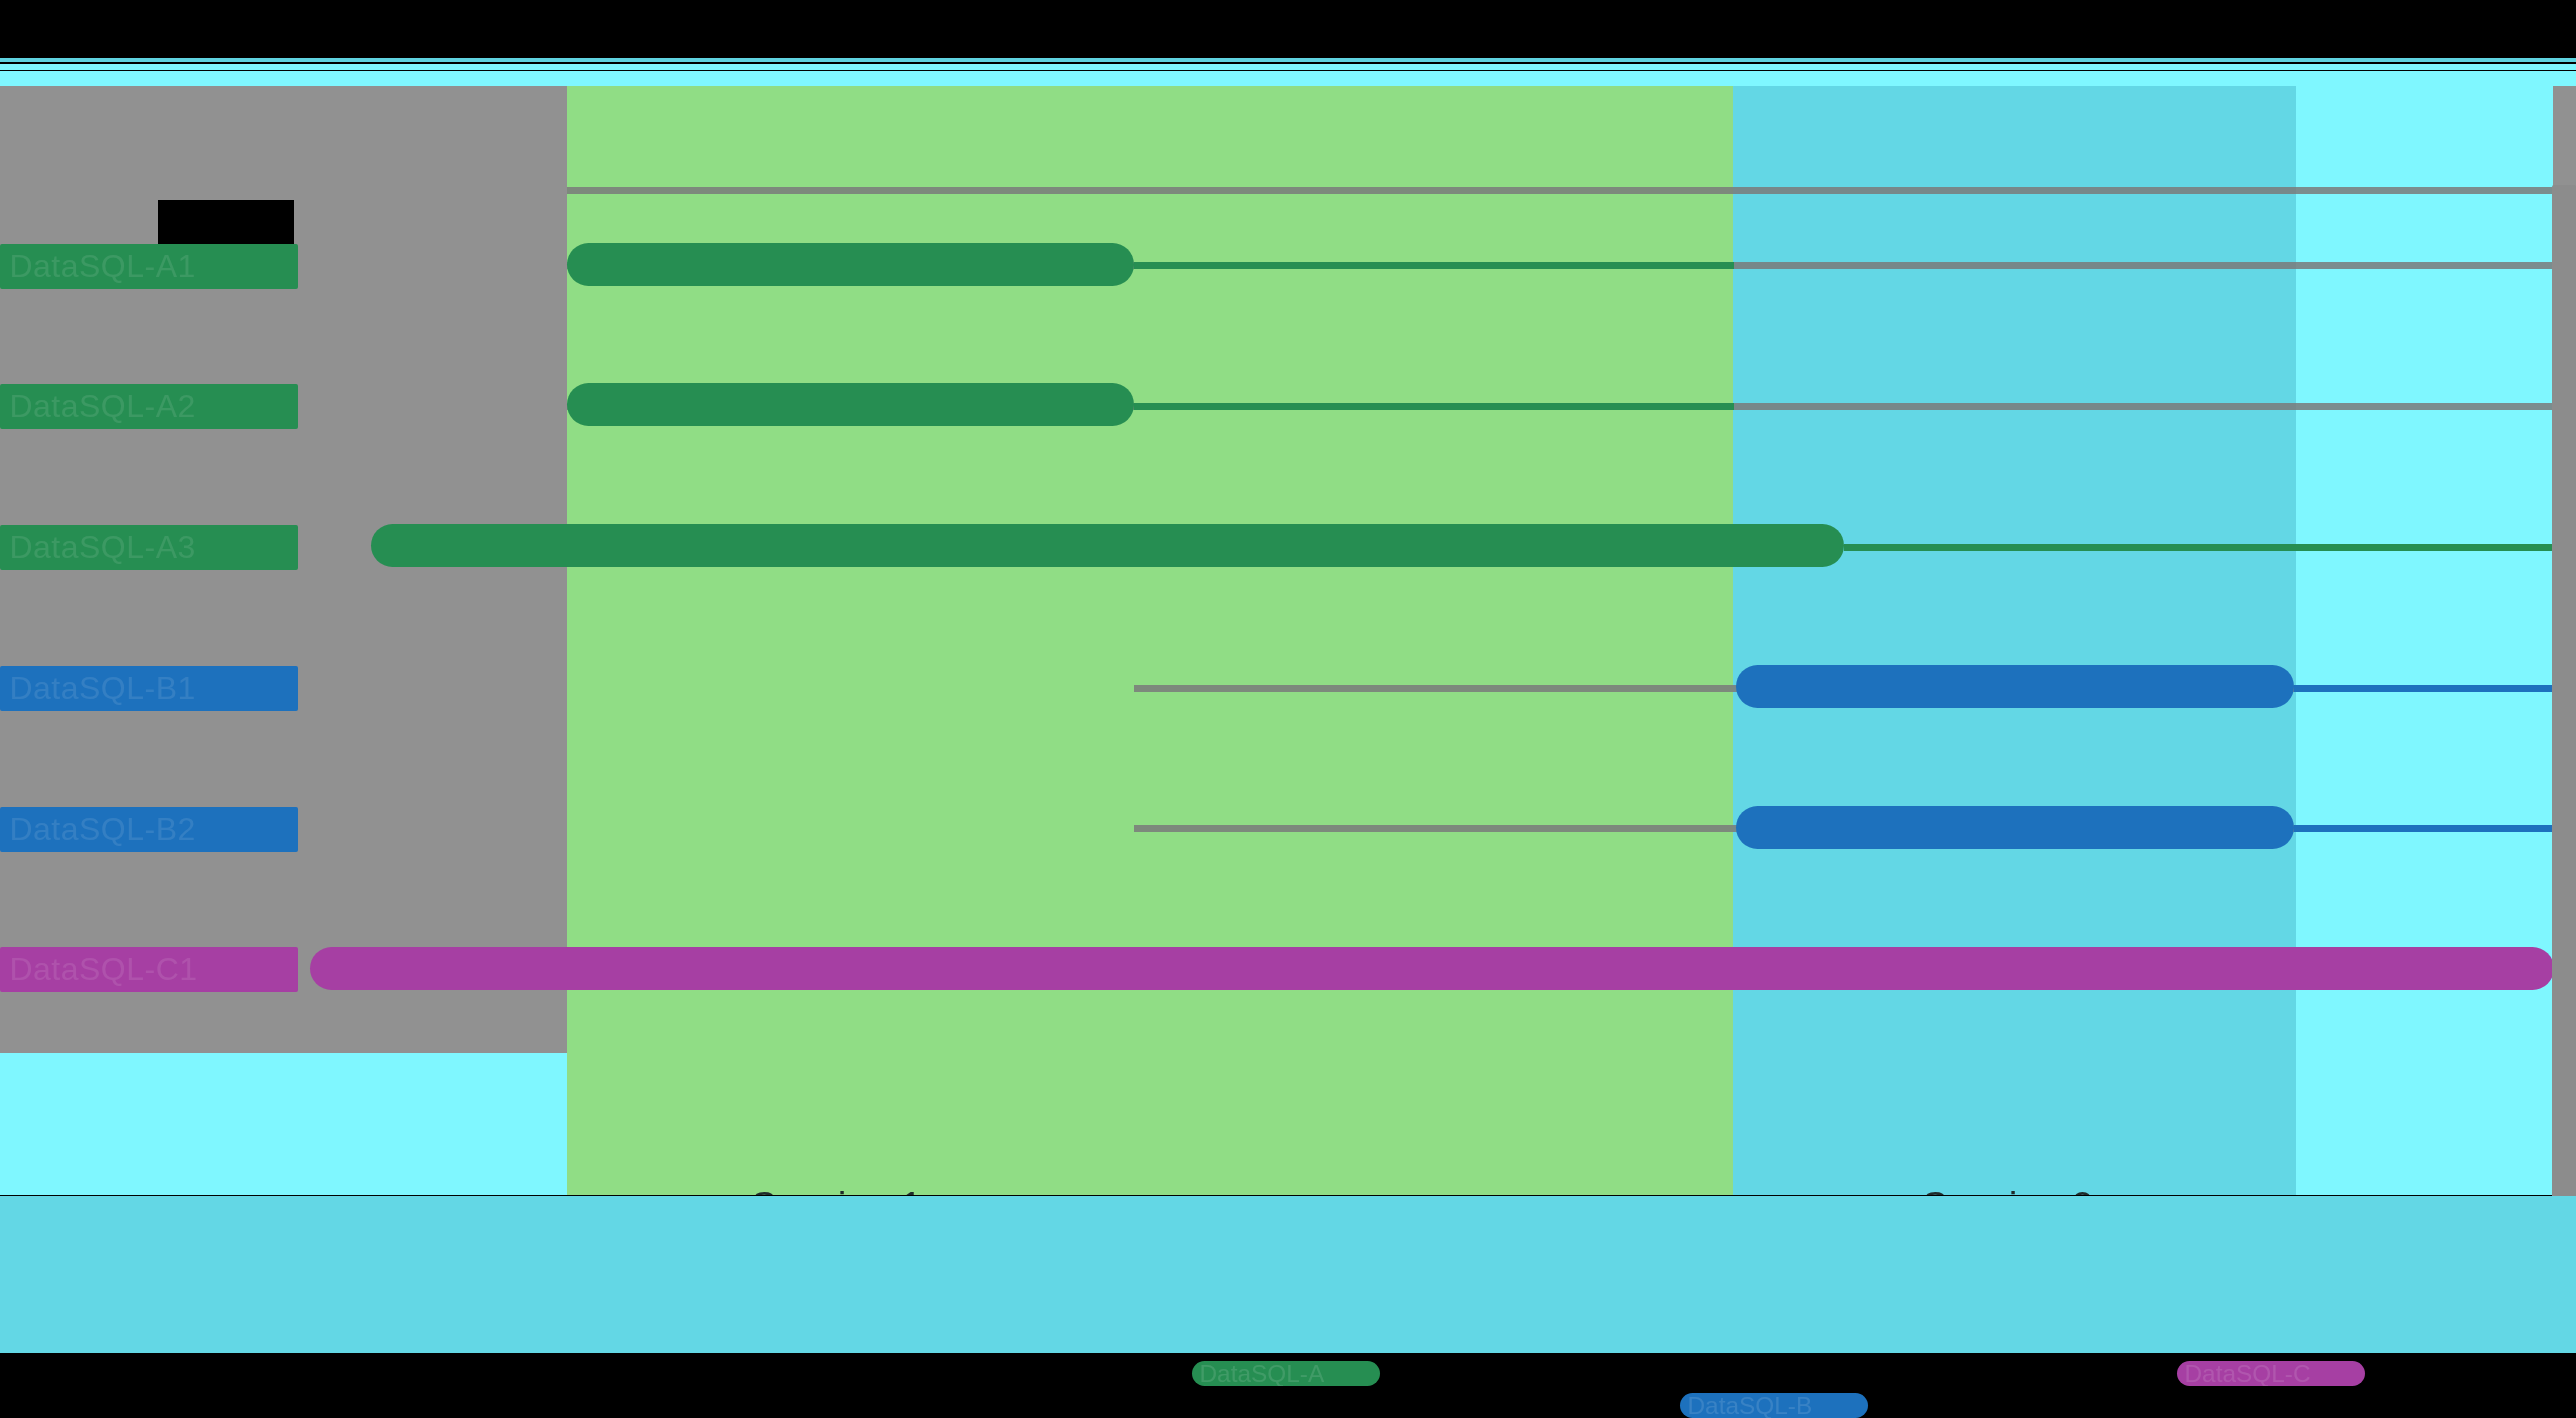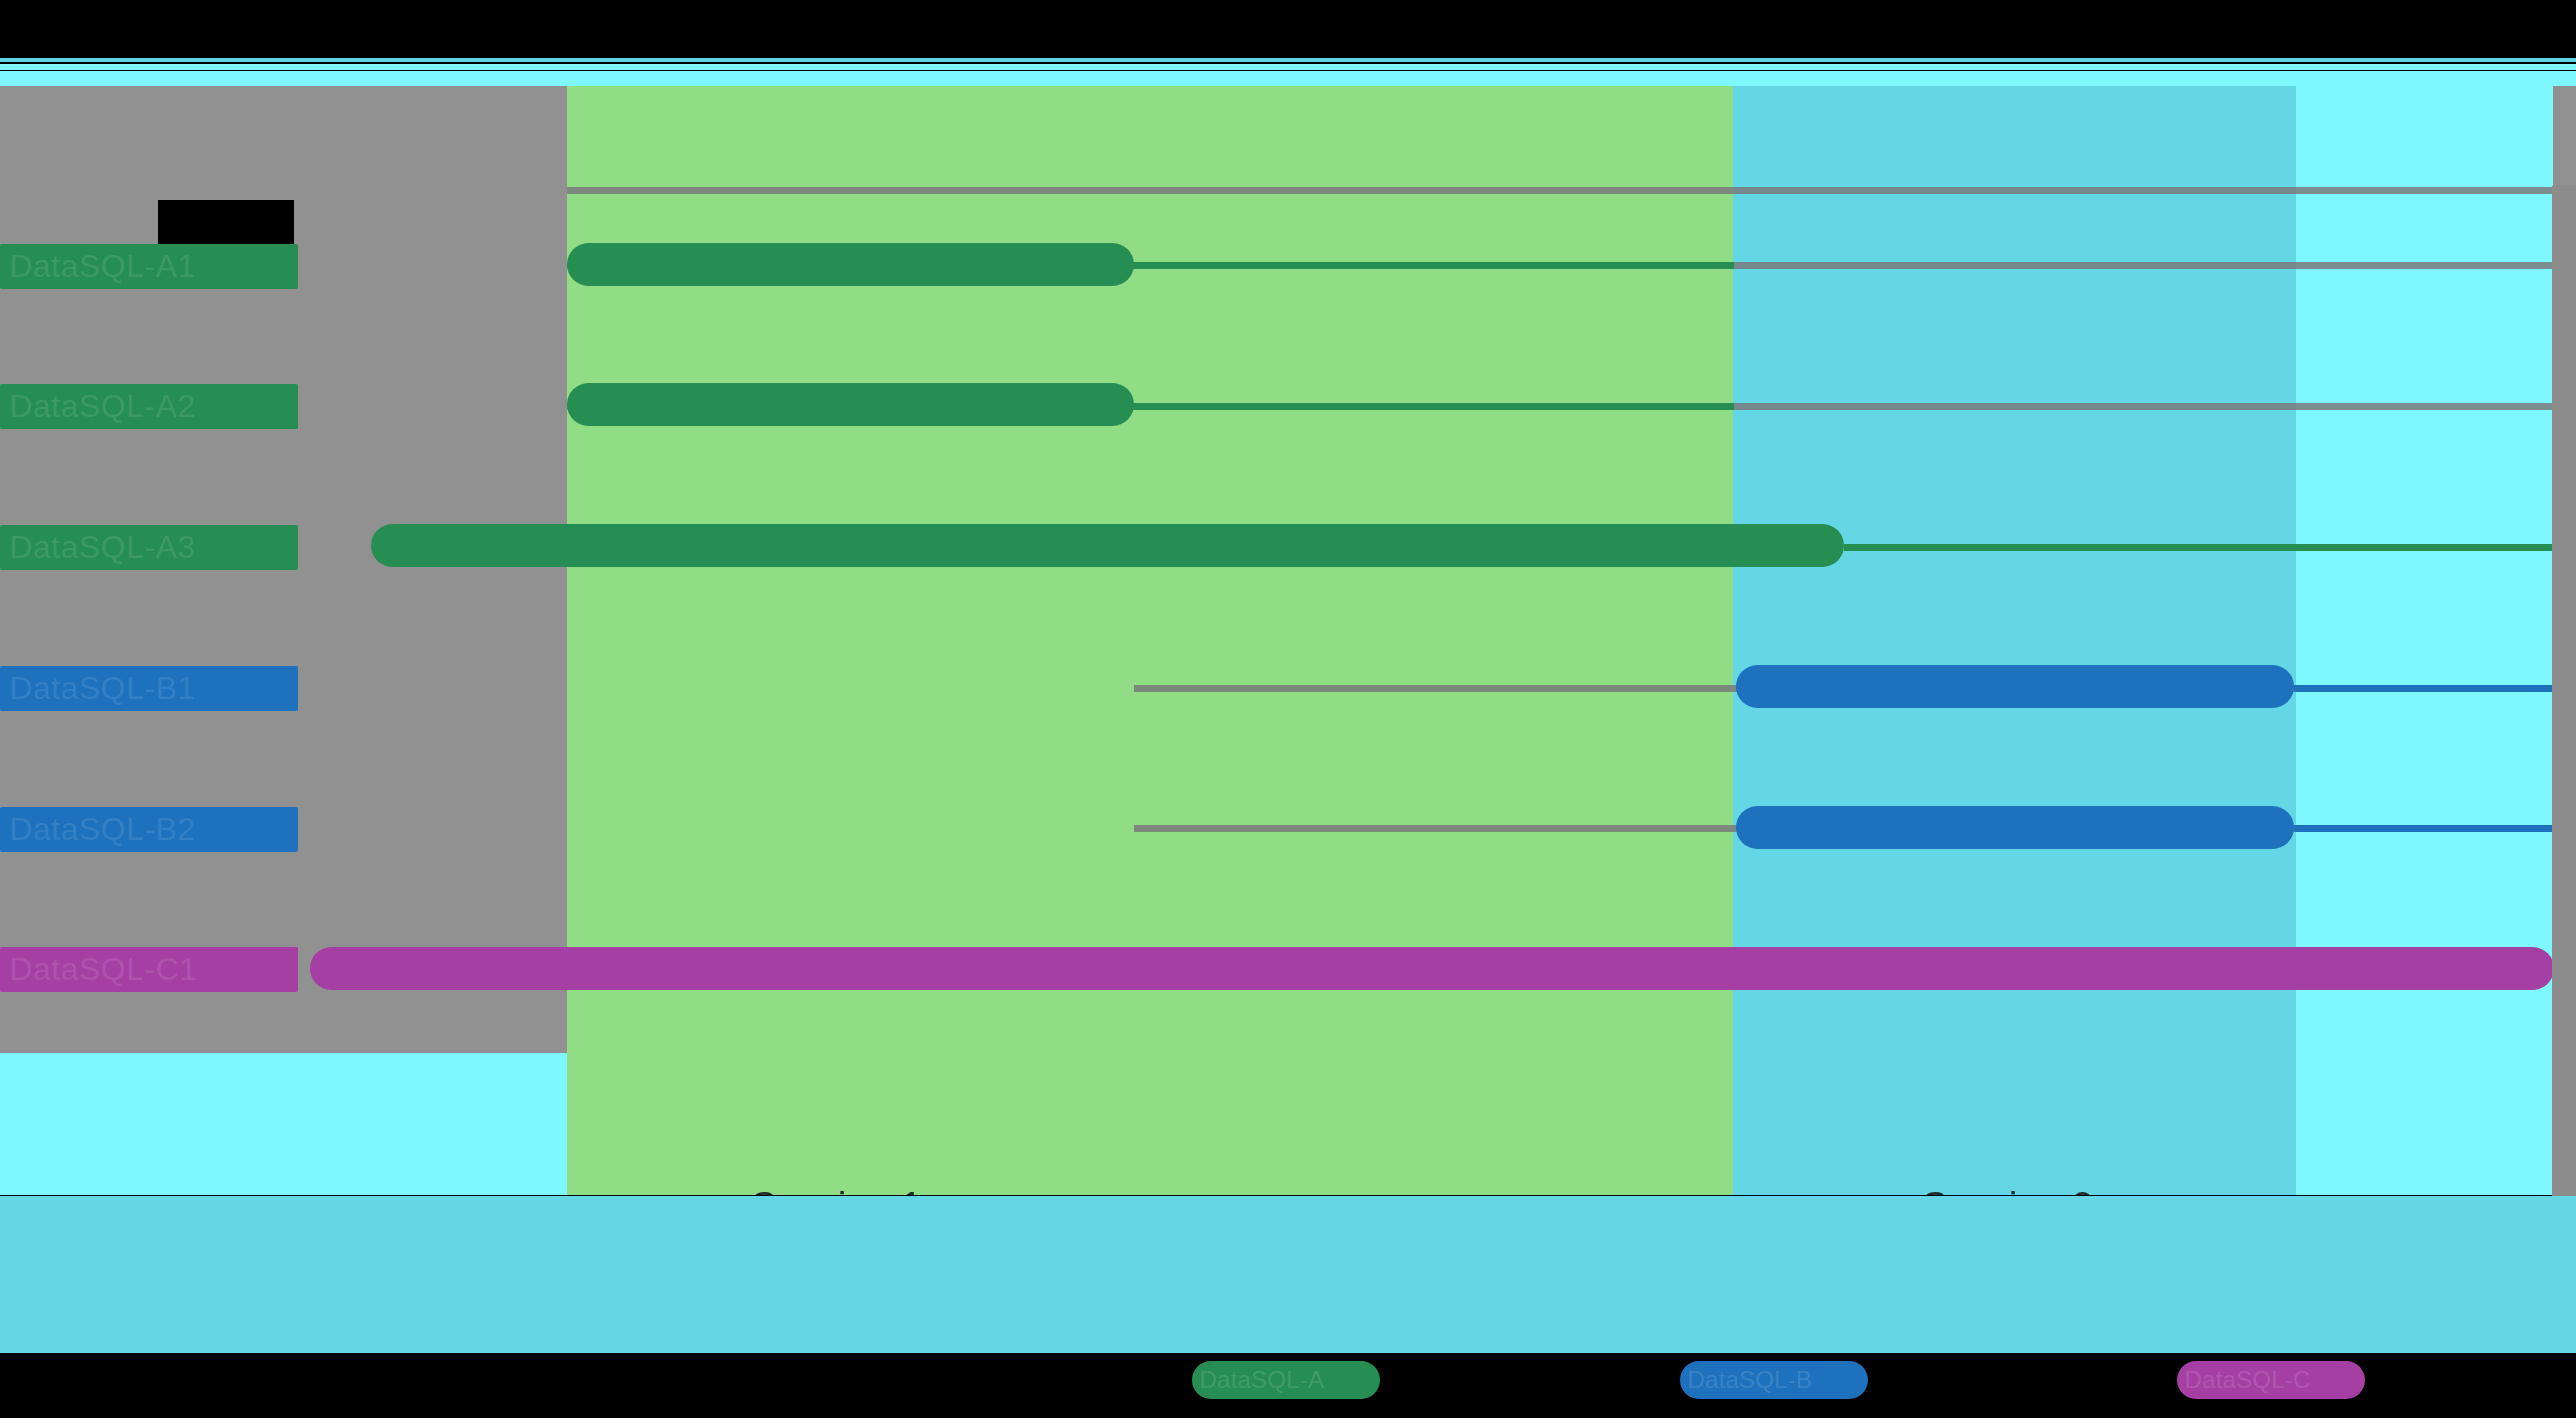--- a/index.html
+++ b/index.html
@@ -155,35 +155,35 @@
     position: absolute;
     left: 0;
     top: 1353px;
     width: 2576px;
     height: 66px;
     background: #000000;
   }
   .legend-item {
     position: absolute;
     top: 1361px;
-    height: 38px;
+    height: 25px;
     width: 188px;
     border-radius: 19px;
     display: flex;
     align-items: center;
     justify-content: flex-start;
     font-size: 24.4px;
     color: rgba(255,255,255,0.12);
     overflow: hidden;
     white-space: nowrap;
     padding-left: 7.5px;
     box-sizing: border-box;
   }
   .lg-1 { left: 1192px; }
-  .lg-2 { left: 1680px; }
+  .lg-2 { left: 1680px; margin-top: 32px; }
   .lg-3 { left: 2177px; }
 </style>
 </head>
 <body>
 
 <div id="stage">
 
   <div class="rail rail-a"></div>
   <div class="rail rail-b"></div>
   <div class="rail rail-c"></div>

